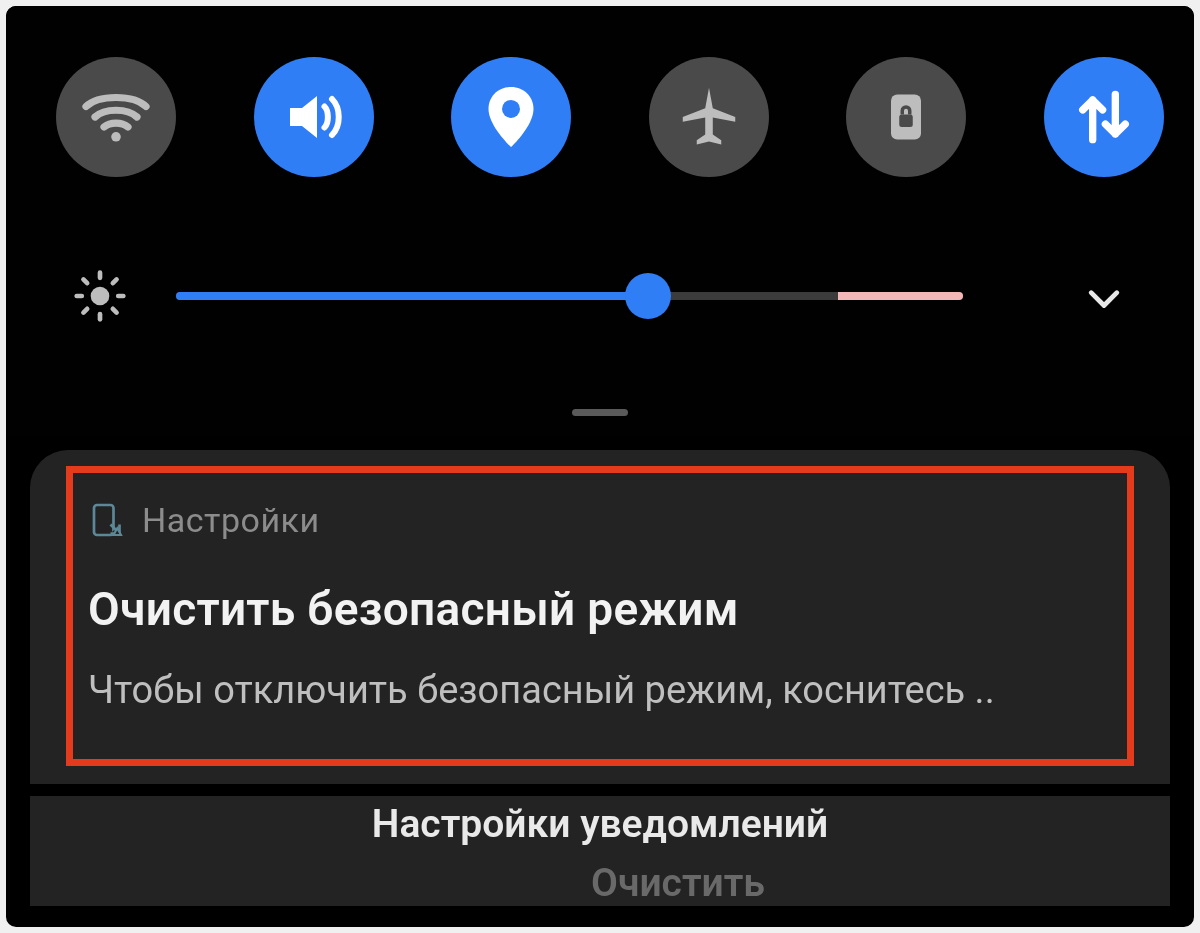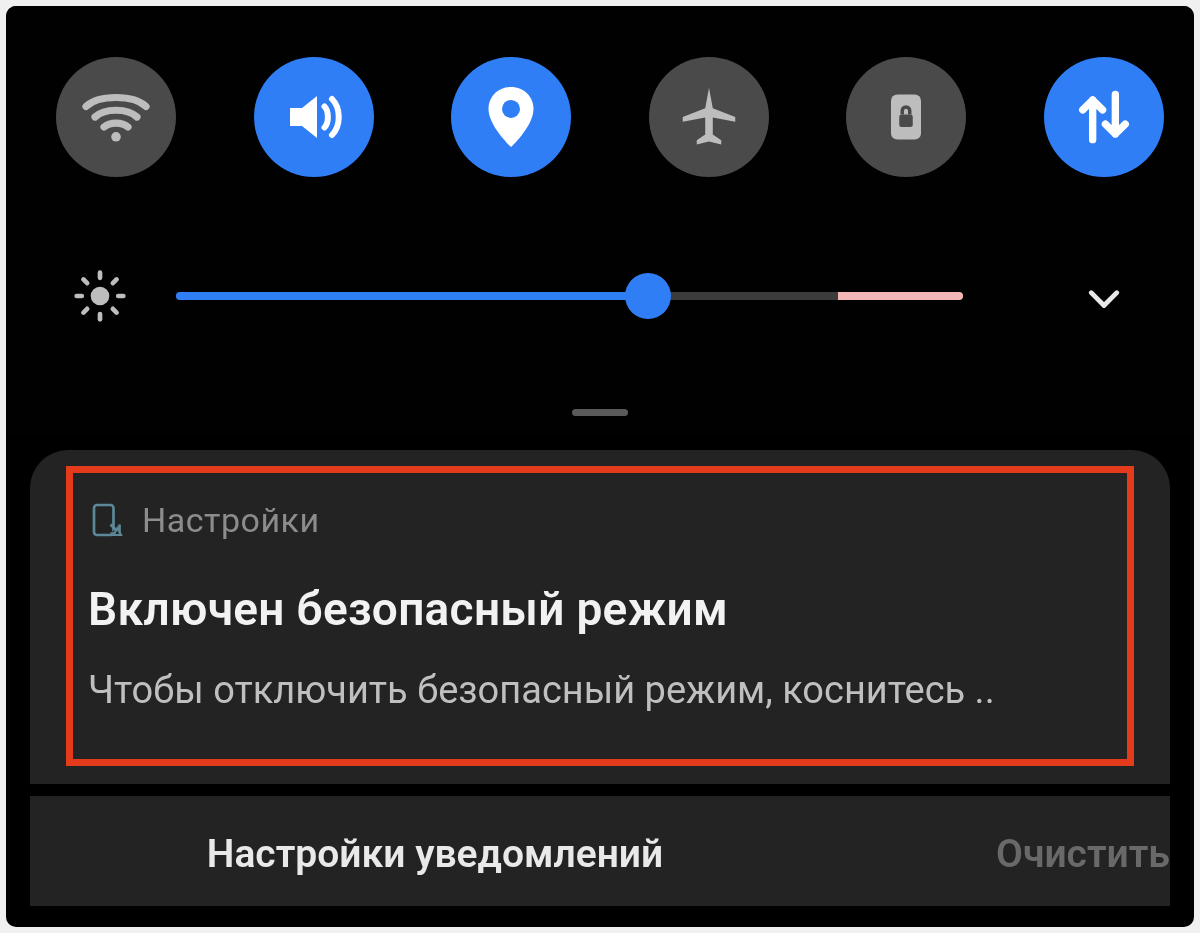--- a/index.html
+++ b/index.html
@@ -29,21 +29,21 @@
   
   .highlight{position:absolute;left:36px;top:16px;width:1068px;height:300px;border:7px solid #e33b1c;box-sizing:border-box;pointer-events:none;z-index:5;}
   
   .notif{position:absolute;left:0;top:0;width:100%;height:334px;border-radius:38px 38px 0 0;cursor:pointer;}
   .notif-header{position:absolute;left:58px;top:50px;display:flex;align-items:center;gap:18px;}
   .notif-app-icon{width:36px;height:36px;color:#5c8897;}
   .notif-app{font-size:34px;color:#8c8c8c;letter-spacing:.5px;}
   .notif-title{position:absolute;left:58px;top:132px;font-size:46px;font-weight:600;color:#f2f2f2;letter-spacing:.3px;}
   .notif-body{position:absolute;left:58px;top:218px;font-size:38px;color:#bfbfbf;white-space:nowrap;overflow:hidden;max-width:1030px;}
   
-  .footer{position:absolute;left:0;bottom:0;width:100%;height:105px;display:flex;align-items:center;}
+  .footer{position:absolute;left:0;bottom:0;width:100%;height:105px;display:flex;align-items:center;flex-direction:column;}
   .footer .ns-btn{flex:1;text-align:center;font-size:39px;font-weight:600;color:#e9e9e9;cursor:pointer;}
   .footer .clr-btn{width:330px;text-align:right;font-size:39px;font-weight:600;color:#696969;cursor:pointer;}
 </style>
 </head>
 <body>
 
 <div class="viewport">
   <div class="phone">
 
     <div class="qs-panel">
@@ -136,21 +136,21 @@
             <svg width="36" height="36" viewBox="0 0 24 24" fill="none">
               <rect x="4" y="2" width="13" height="20" rx="2" stroke="#5c8897" stroke-width="1.8"></rect>
               <path d="M15 15 L21 21 M21 15 L21 21 L15 21" stroke="#5c8897" stroke-width="1.8" fill="#232323"></path>
               <path d="M18 15 L18 20.5 M18 20.5 L15.5 18.2 M18 20.5 L20.5 18.2" stroke="#5c8897" stroke-width="0"></path>
 
               <path d="M17 22 L22 22 L19.5 17.5 Z" fill="#232323" stroke="#5c8897" stroke-width="1.4"></path>
             </svg>
           </span>
           <span class="notif-app">Настройки</span>
         </div>
-        <div class="notif-title">Включен безопасный режим</div>
+        <div class="notif-title">Очистить безопасный режим</div>
         <div class="notif-body">Чтобы отключить безопасный режим, коснитесь ..</div>
       </div>
 
       <div class="highlight"></div>
 
       <div class="divider-gap"></div>
 
       <div class="footer">
         <div class="ns-btn">Настройки уведомлений</div>
         <div class="clr-btn">Очистить</div>

